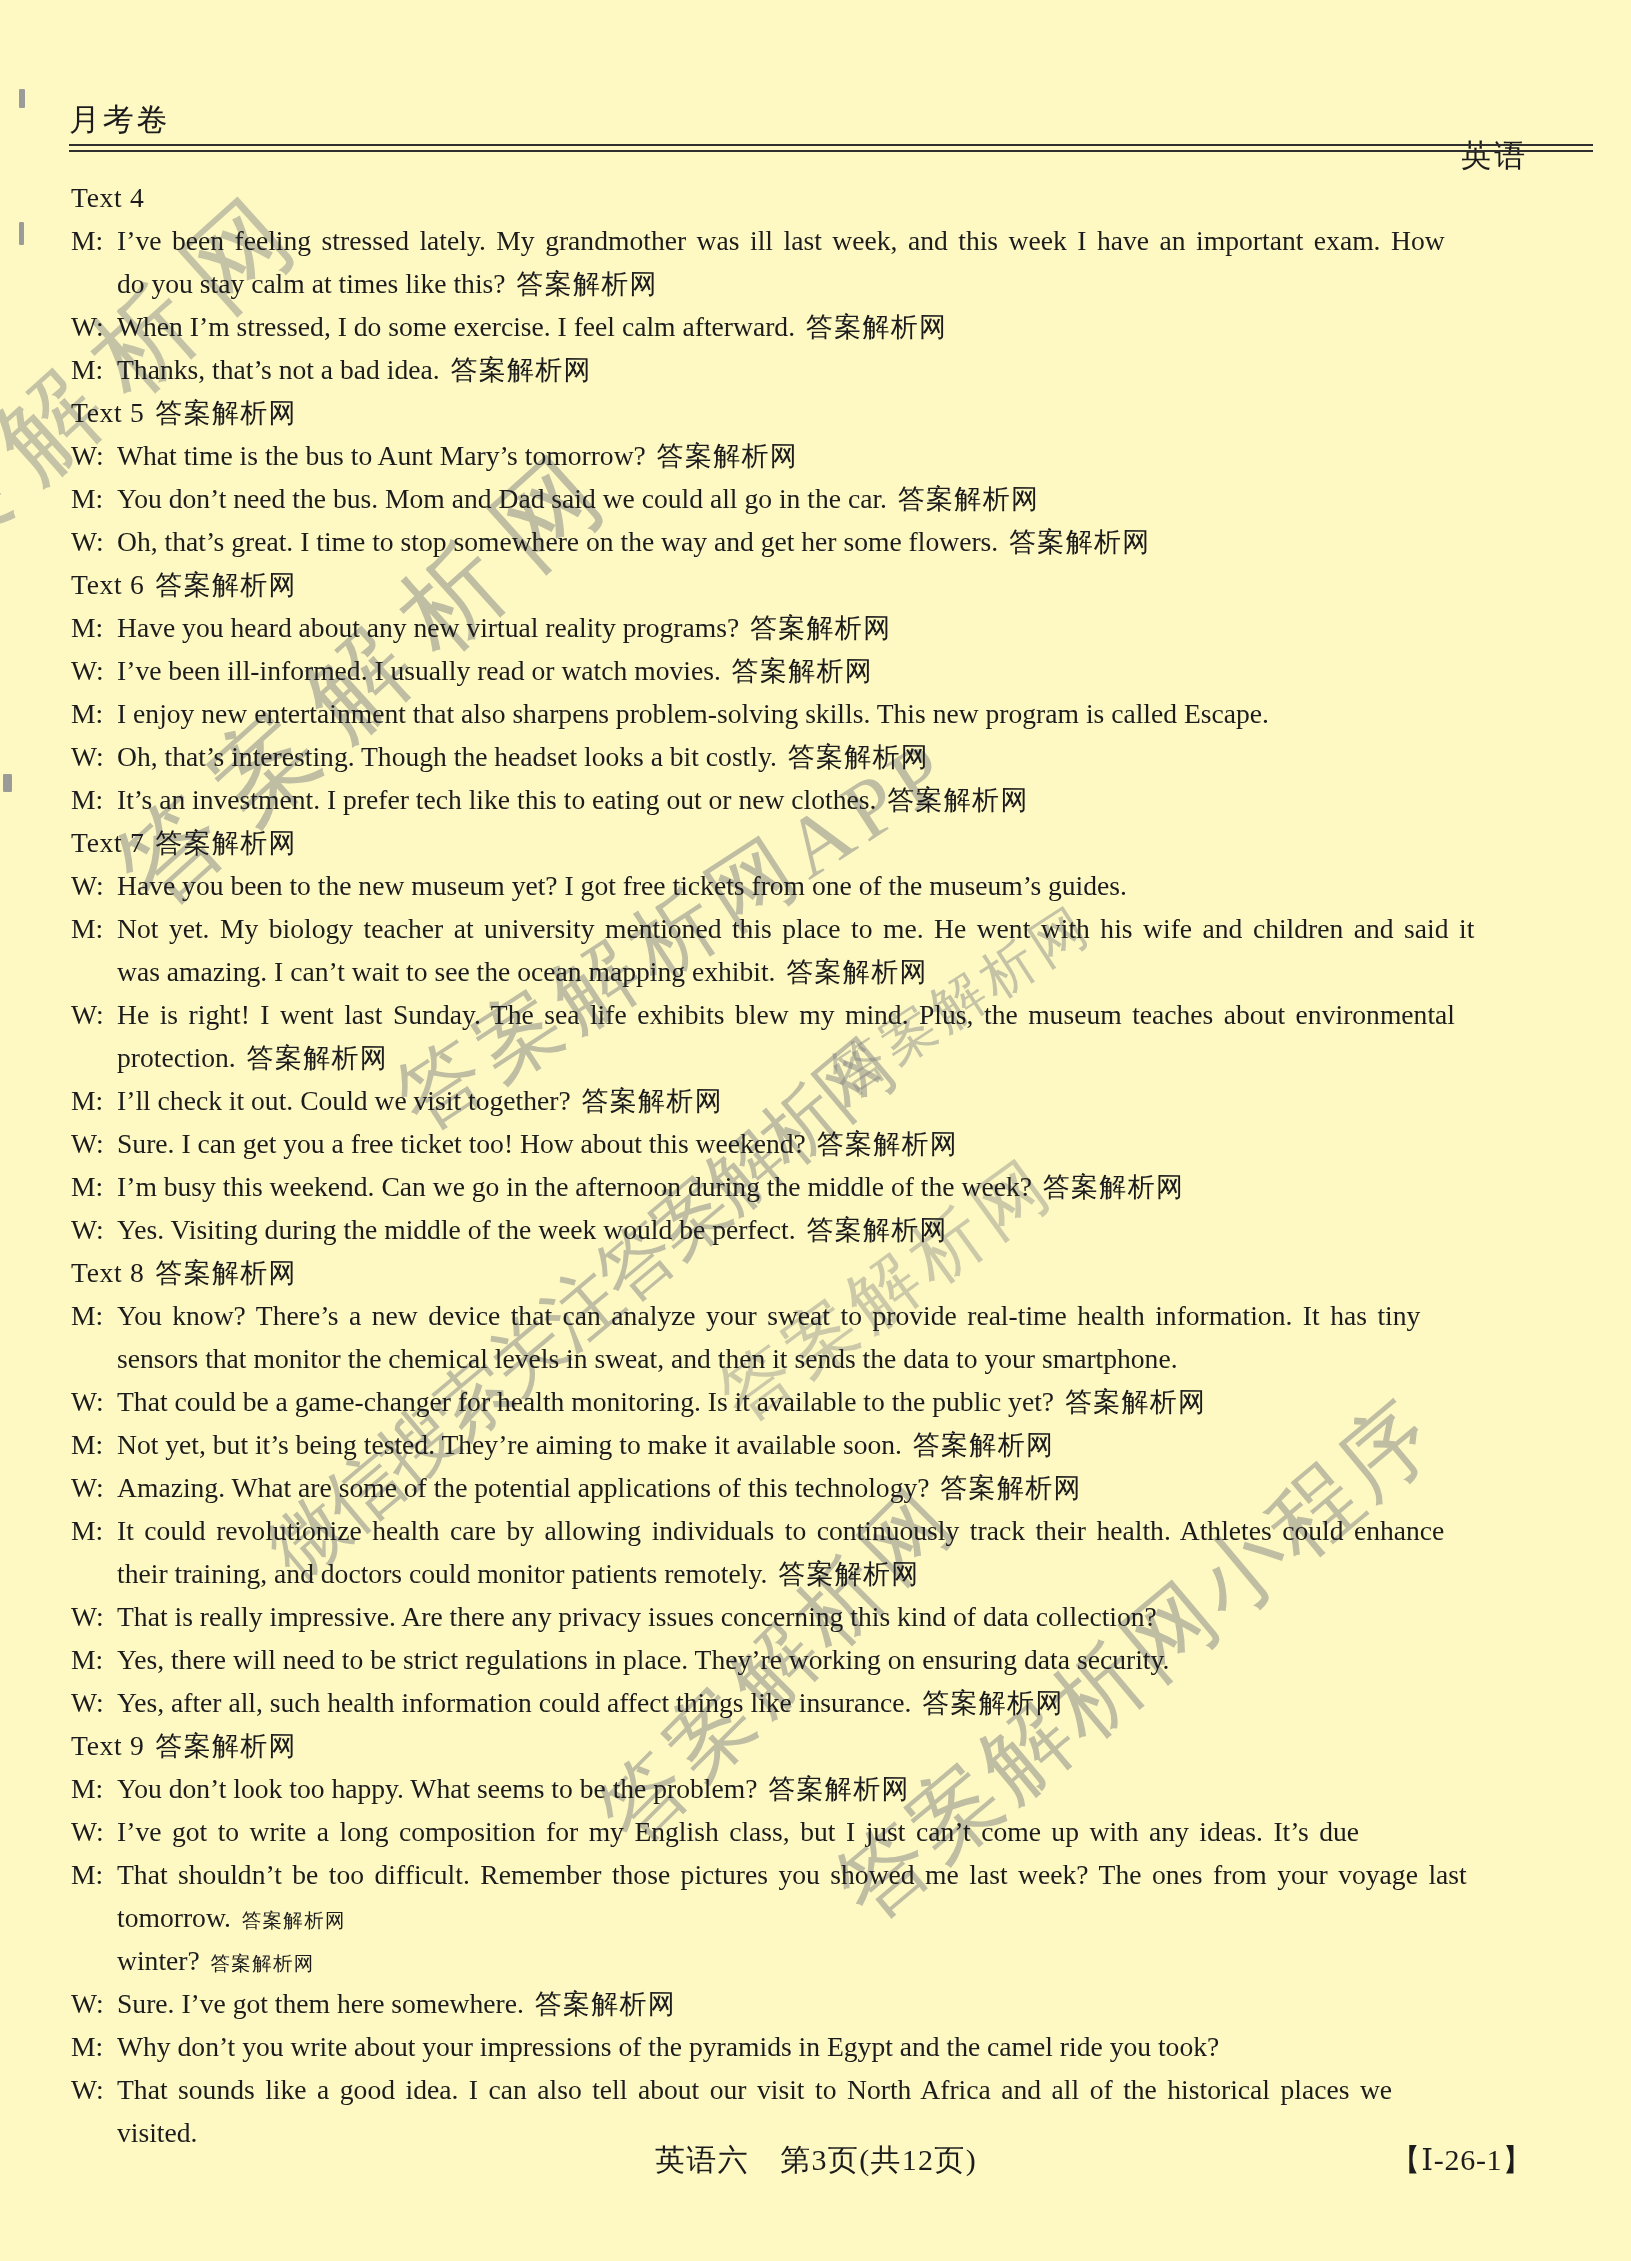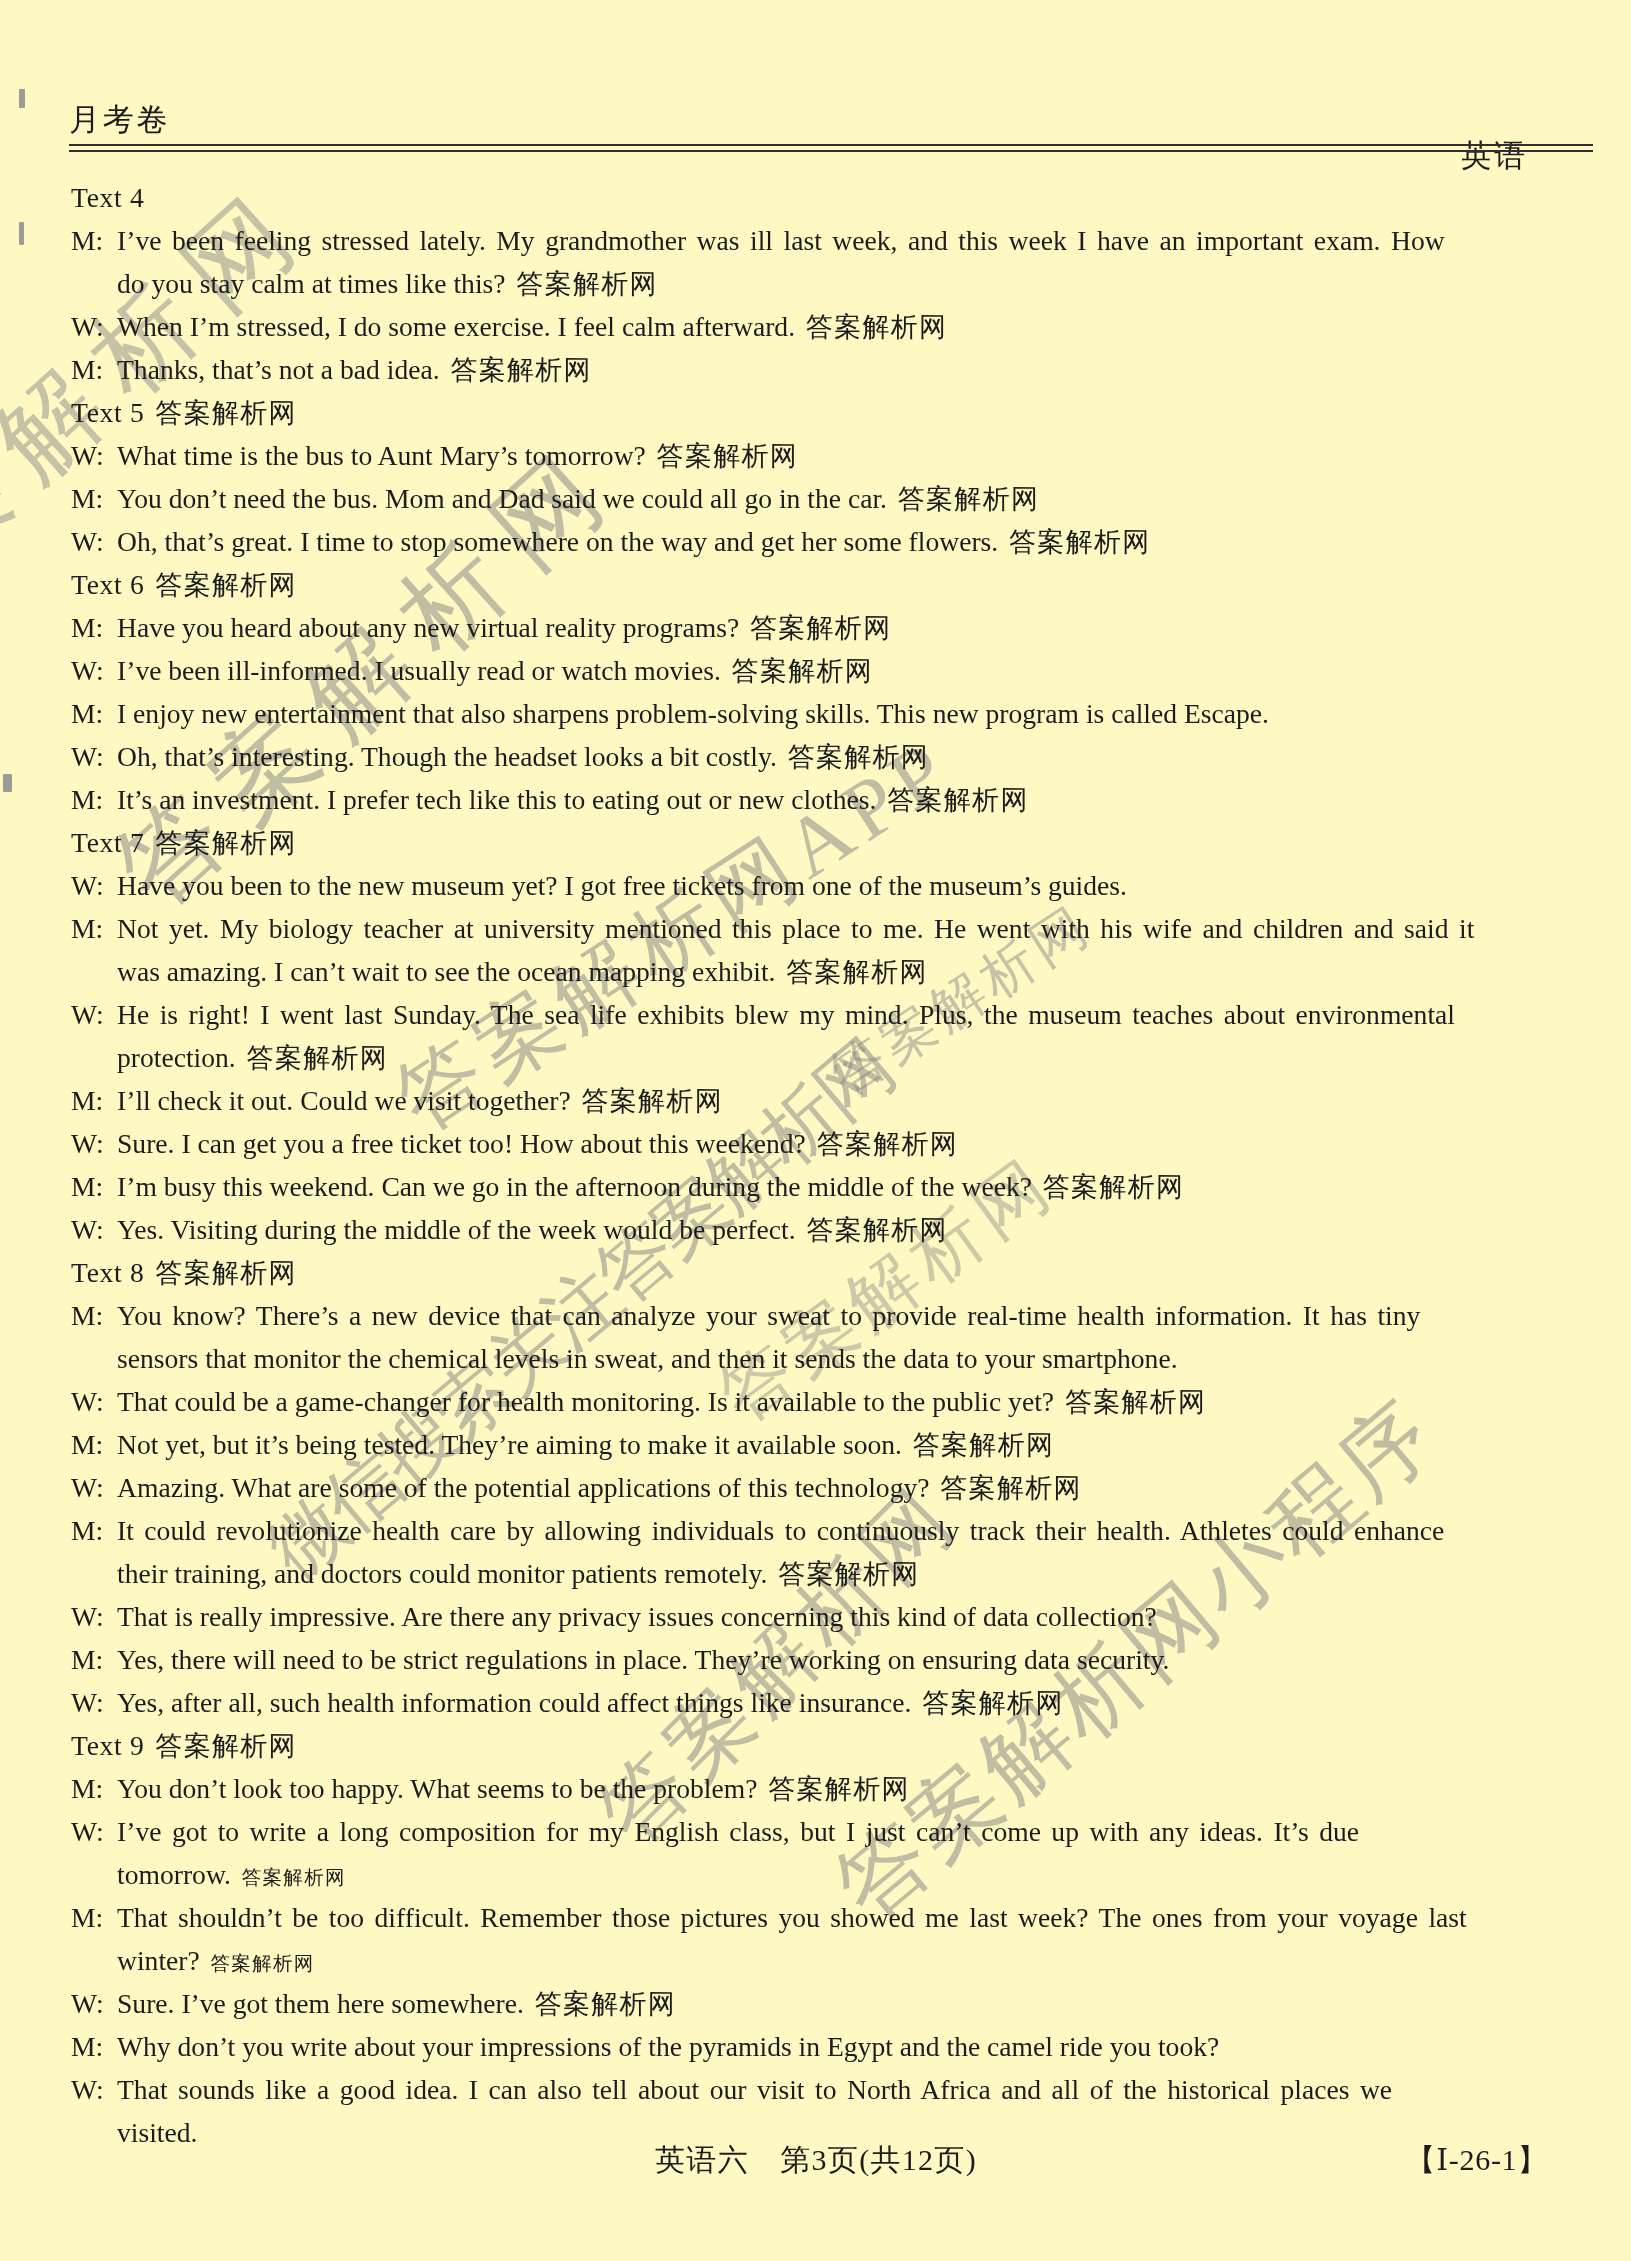--- a/index.html
+++ b/index.html
@@ -37,21 +37,21 @@
     font-family:"Liberation Serif","DejaVu Serif",serif;
   }
   
   .scan-mark{position:absolute;background:#9b9b97;border-radius:1.3px;z-index:1;}
   
   .footer-center{
     position:absolute;left:0;top:2140px;width:100%;text-align:center;
     font-size:30px;letter-spacing:1.3px;z-index:2;
   }
   .footer-right{
-    position:absolute;right:84px;top:2140px;font-size:30px;letter-spacing:0.7px;z-index:2;
+    position:absolute;right:99px;top:2140px;font-size:30px;letter-spacing:0.7px;z-index:2;
   }
 </style>
 </head>
 <body>
 
 <div class="page">
 
   <div class="hdr-left">月考卷</div>
   <div class="hdr-right">英语</div>
   <div class="hdr-rule"></div>
@@ -100,22 +100,22 @@
       <div class="line"><span class="speaker">M:</span><span>Not yet, but it’s being tested. They’re aiming to make it available soon.</span><span class="tail">答案解析网</span></div>
       <div class="line"><span class="speaker">W:</span><span>Amazing. What are some of the potential applications of this technology?</span><span class="tail">答案解析网</span></div>
       <div class="line full"><span class="speaker">M:</span><span>It could revolutionize health care by allowing individuals to continuously track their health. Athletes could enhance</span></div>
       <div class="line cont"><span>their training, and doctors could monitor patients remotely.</span><span class="tail">答案解析网</span></div>
       <div class="line"><span class="speaker">W:</span><span>That is really impressive. Are there any privacy issues concerning this kind of data collection?</span></div>
       <div class="line"><span class="speaker">M:</span><span>Yes, there will need to be strict regulations in place. They’re working on ensuring data security.</span></div>
       <div class="line"><span class="speaker">W:</span><span>Yes, after all, such health information could affect things like insurance.</span><span class="tail">答案解析网</span></div>
       <div class="line heading"><span>Text 9</span><span class="tail">答案解析网</span></div>
       <div class="line"><span class="speaker">M:</span><span>You don’t look too happy. What seems to be the problem?</span><span class="tail">答案解析网</span></div>
       <div class="line full"><span class="speaker">W:</span><span>I’ve got to write a long composition for my English class, but I just can’t come up with any ideas. It’s due</span></div>
+      <div class="line full"><span class="speaker">M:</span><span>That shouldn’t be too difficult. Remember those pictures you showed me last week? The ones from your voyage last</span></div>
       <div class="line cont"><span>tomorrow.</span><span class="tail small">答案解析网</span></div>
-      <div class="line full"><span class="speaker">M:</span><span>That shouldn’t be too difficult. Remember those pictures you showed me last week? The ones from your voyage last</span></div>
       <div class="line cont"><span>winter?</span><span class="tail small">答案解析网</span></div>
       <div class="line"><span class="speaker">W:</span><span>Sure. I’ve got them here somewhere.</span><span class="tail">答案解析网</span></div>
       <div class="line"><span class="speaker">M:</span><span>Why don’t you write about your impressions of the pyramids in Egypt and the camel ride you took?</span></div>
       <div class="line full"><span class="speaker">W:</span><span>That sounds like a good idea. I can also tell about our visit to North Africa and all of the historical places we</span></div>
       <div class="line cont"><span>visited.</span></div>
     </div>
 
   <div class="footer-center">英语六　第3页(共12页)</div>
   <div class="footer-right">【Ⅰ-26-1】</div>
 

